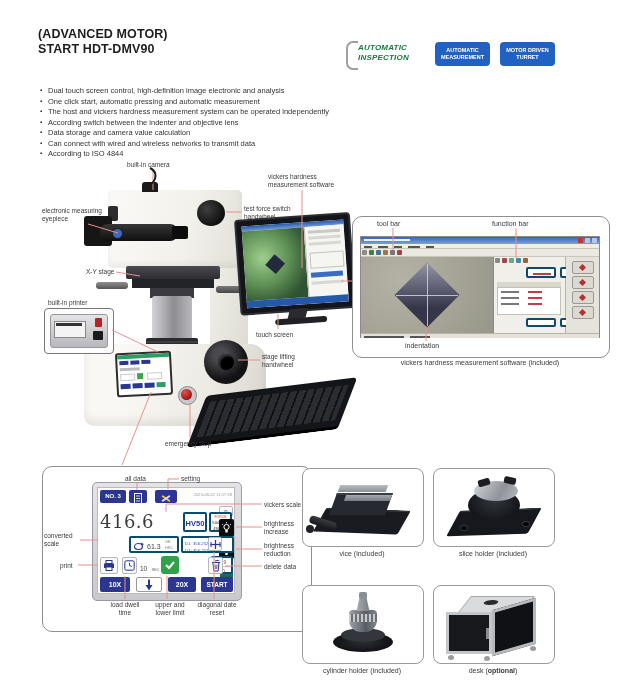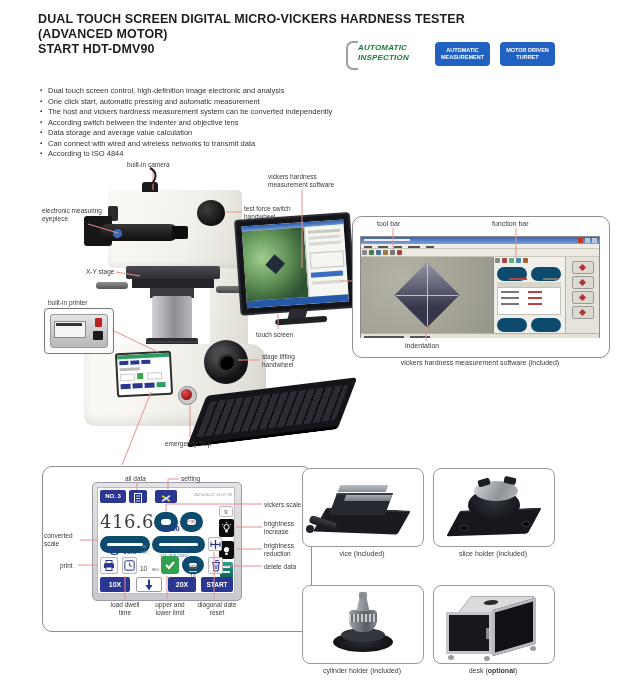--- a/index.html
+++ b/index.html
@@ -7,61 +7,60 @@
         font-family:"Liberation Sans",sans-serif;color:#222;}
   .abs{position:absolute;}
   .ttl{position:absolute;left:38px;font-size:12.5px;font-weight:bold;color:#1d1d1d;letter-spacing:.1px;white-space:nowrap;}
   .bullet-row{position:absolute;left:40px;font-size:7.5px;color:#333;white-space:nowrap;}
   .bullet-mark{display:inline-block;width:8px;font-size:6px;vertical-align:1px;color:#222;}
   .lbl{position:absolute;font-size:6.5px;line-height:7.5px;color:#3a3a3a;}
   .lblc{text-align:center;}
   .panel{position:absolute;border:1.5px solid #8f8f8f;border-radius:10px;background:#fff;}
   .cap{position:absolute;font-size:7px;color:#3a3a3a;text-align:center;}
   .navybtn{position:absolute;background:#2a3690;border-radius:2px;color:#fff;text-align:center;}
-  .whtbox{position:absolute;background:#fff;border:7px solid #0c4a6e;border-radius:10px;box-sizing:border-box;}
+  .whtbox{position:absolute;background:#fff;border:2px solid #0c4a6e;border-radius:2px;box-sizing:border-box;margin-left:29px;}
   .ltile{position:absolute;background:#fafafa;border:1px solid #b8b8b8;border-radius:2px;box-sizing:border-box;
          display:flex;align-items:center;justify-content:center;}
   .blktile{position:absolute;background:#0c0c0c;border-radius:2px;display:flex;align-items:center;justify-content:center;}
   .card{position:absolute;width:120px;height:77px;border:1px solid #9a9a9a;border-radius:8px;background:#fff;overflow:hidden;}
   .kb-keys{position:absolute;left:6px;top:6px;width:140px;height:34px;border-radius:2px;
     background:repeating-linear-gradient(90deg,#2b2c31 0 7px,#0f1013 7px 9px),
                repeating-linear-gradient(0deg,rgba(0,0,0,0) 0 6px,#0f1013 6px 8px);}
   .winbar-dash{display:inline-block;height:2px;background:#f0f0f0;margin:2px 2px 0 3px;vertical-align:top;}
   .menu-dash{display:inline-block;height:2px;background:#555;margin:1.5px 3px 0 3px;vertical-align:top;}
   .mini-sq{display:inline-block;width:5px;height:5px;margin:1px 1px 0 1px;vertical-align:top;border-radius:1px;}
   .tbl-dash{position:absolute;height:2px;background:#777;}
   .red-dash{position:absolute;height:2px;background:#c04040;}
 </style>
 </head>
 <body>
 
 <div class="page">
 
-  <div class="ttl" style="top:12px;">DUAL TOUCH SCREEN DIGITAL MICRO-VICKERS HARDNESS TESTER</div>
   <div class="ttl" style="top:27px;">(ADVANCED MOTOR)</div>
   <div class="ttl" style="top:42px;">START HDT-DMV90</div>
 
   <div class="abs" style="left:346px;top:41px;width:10px;height:25px;border:2.5px solid #9aa0a6;border-right:none;border-radius:7px 0 0 7px;"></div>
   <div class="abs" style="left:358px;top:43px;font-size:8px;font-style:italic;font-weight:900;color:#177a3e;letter-spacing:.2px;">AUTOMATIC</div>
   <div class="abs" style="left:358px;top:53px;font-size:8px;font-style:italic;font-weight:900;color:#177a3e;letter-spacing:.2px;">INSPECTION</div>
 
   <div class="abs" style="left:435px;top:42px;width:55px;height:24px;background:#2161c1;border-radius:4px;text-align:center;color:#fff;font-weight:bold;font-size:5.5px;line-height:7px;padding-top:5px;box-sizing:border-box;">
     <div>AUTOMATIC</div>
     <div>MEASUREMENT</div>
   </div>
   <div class="abs" style="left:500px;top:42px;width:55px;height:24px;background:#2161c1;border-radius:4px;text-align:center;color:#fff;font-weight:bold;font-size:5.5px;line-height:7px;padding-top:5px;box-sizing:border-box;">
     <div>MOTOR DRIVEN</div>
     <div>TURRET</div>
   </div>
 
   <div class="bullet-row" style="top:86px;"><span class="bullet-mark">▪</span><span>Dual touch screen control, high-definition image electronic and analysis</span></div>
   <div class="bullet-row" style="top:96.5px;"><span class="bullet-mark">▪</span><span>One click start, automatic pressing and automatic measurement</span></div>
-  <div class="bullet-row" style="top:107px;"><span class="bullet-mark">▪</span><span>The host and vickers hardness measurement system can be converted independently</span></div>
+  <div class="bullet-row" style="top:107px;"><span class="bullet-mark">▪</span><span>The host and vickers hardness measurement system can be operated independently</span></div>
   <div class="bullet-row" style="top:117.5px;"><span class="bullet-mark">▪</span><span>According switch between the indenter and objective lens</span></div>
-  <div class="bullet-row" style="top:128px;"><span class="bullet-mark">▪</span><span>Data storage and average value calculation</span></div>
+  <div class="bullet-row" style="top:128px;"><span class="bullet-mark">▪</span><span>Data storage and camera value calculation</span></div>
   <div class="bullet-row" style="top:138.5px;"><span class="bullet-mark">▪</span><span>Can connect with wired and wireless networks to transmit data</span></div>
   <div class="bullet-row" style="top:149px;"><span class="bullet-mark">▪</span><span>According to ISO 4844</span></div>
 
   <div class="abs" style="left:210px;top:252px;width:38px;height:96px;background:linear-gradient(100deg,#f0efe9,#dedcd4);border-radius:4px;"></div>
 
   <div class="abs" style="left:108px;top:190px;width:134px;height:78px;background:linear-gradient(105deg,#fbfaf7 0%,#f1f0ea 60%,#e1dfd7 100%);border-radius:5px;box-shadow:inset 0 -4px 6px rgba(0,0,0,.06);"></div>
   <div class="abs" style="left:142px;top:182px;width:16px;height:10px;background:#1a1a1a;border-radius:3px 3px 0 0;"></div>
 
   <div class="abs" style="left:197px;top:200px;width:28px;height:26px;border-radius:50%;background:radial-gradient(circle at 35% 35%,#3e3e3e,#0d0d0d 75%);"></div>
 

